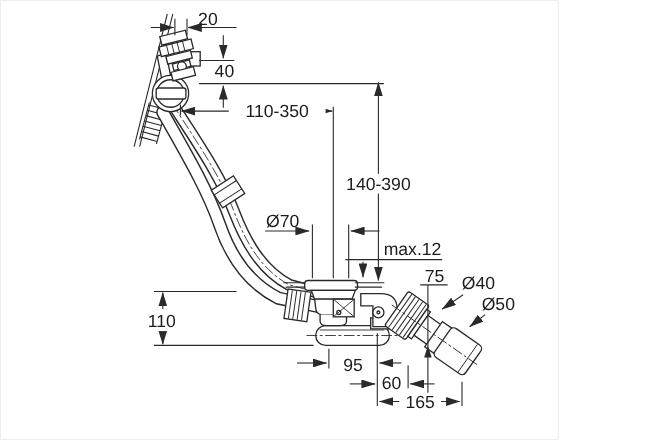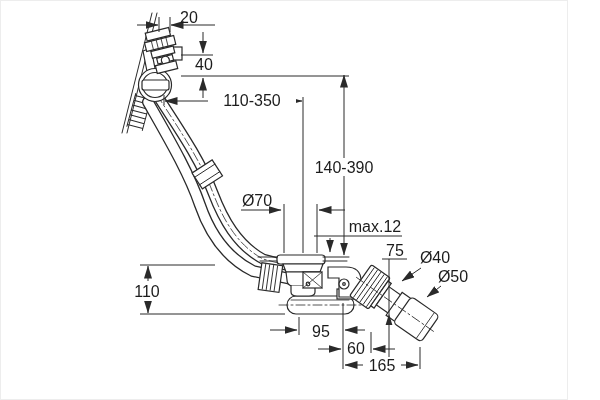--- a/index.html
+++ b/index.html
@@ -1,17 +1,17 @@
 <!DOCTYPE html>
 <html><head>
 <meta charset="utf-8">
 <style>
   html, body { margin: 0; padding: 0; background: #fff; }
   #stage {
-    width: 568px; height: 400px;
+    width: 508px; height: 400px;
     background: #ffffff;
     border: 1px solid #ededed;
     box-sizing: border-box;
     position: relative;
     font-family: "Liberation Sans", sans-serif;
   }
   svg { display: block; }
   text {
     font-family: "Liberation Sans", sans-serif;
     font-size: 16px;

